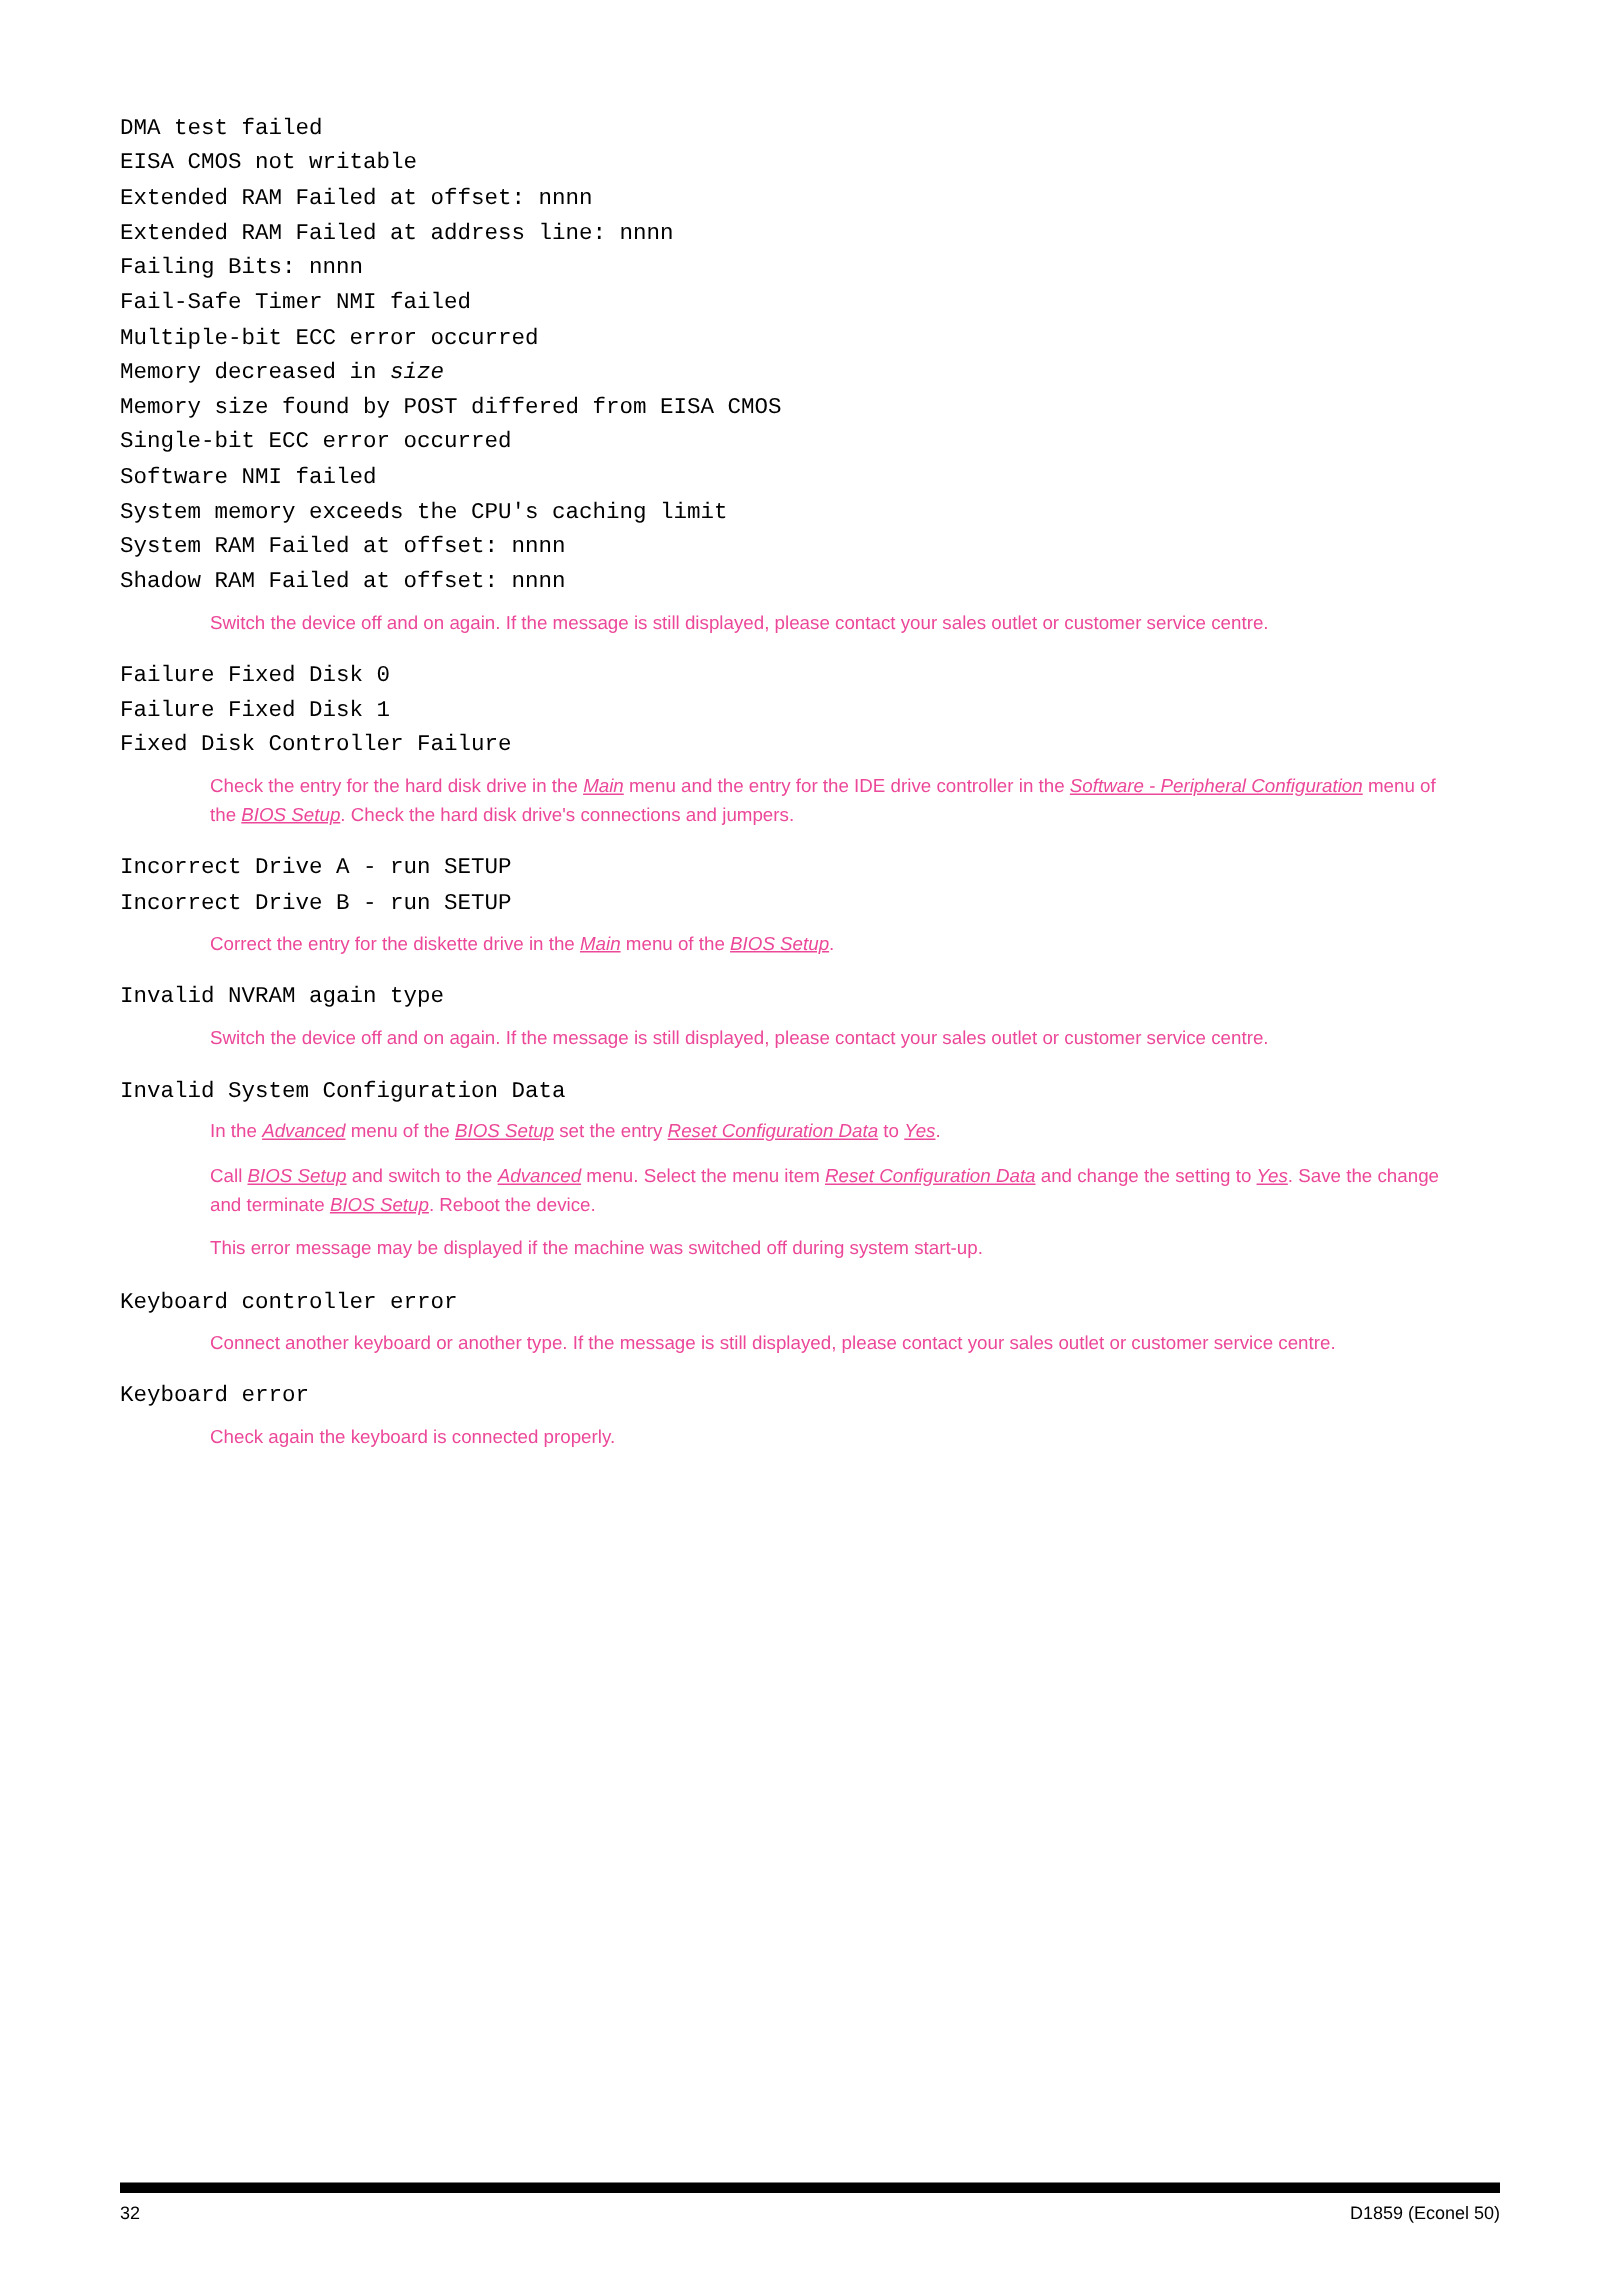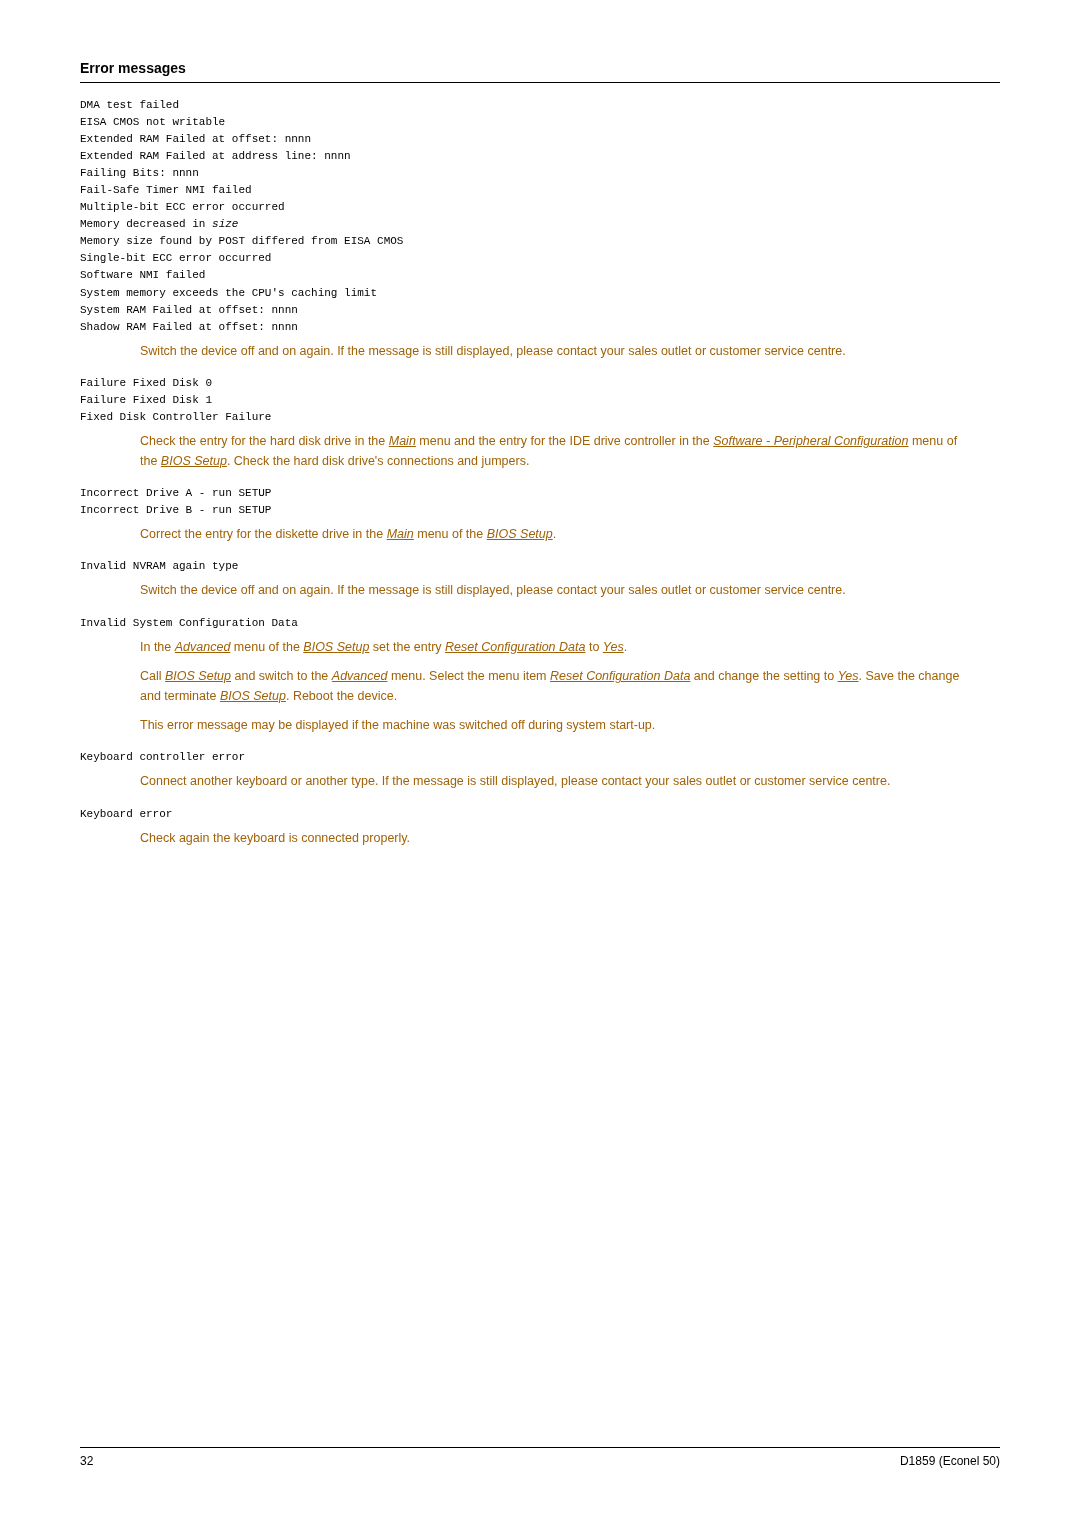--- a/index.html
+++ b/index.html
@@ -28,47 +28,46 @@
       font-size: 14px;
       font-weight: bold;
       color: #000000;
       margin-bottom: 8px;
       padding-bottom: 6px;
       border-bottom: 1px solid #000000;
     }
 
     .error-code-block {
       font-family: 'Courier New', Courier, monospace;
-      font-size: 11px;
+      font-size: 15px;
       color: #000000;
       margin: 14px 0 6px 0;
       line-height: 1.55;
       white-space: pre;
     }
 
     .description-block {
       font-family: Arial, Helvetica, sans-serif;
       font-size: 12.5px;
-      color: #a16207;
+      color: #ec4899;
       margin: 4px 0 10px 60px;
       line-height: 1.55;
       max-width: 820px;
     }
 
     .description-block em, .description-block i {
       font-style: italic;
       text-decoration: underline;
     }
   </style>
 </head>
 <body>
 
 <div class="page-container">
 
-  <div class="section-title">Error messages</div>
 
   <div class="error-code-block">DMA test failed
 EISA CMOS not writable
 Extended RAM Failed at offset: nnnn
 Extended RAM Failed at address line: nnnn
 Failing Bits: nnnn
 Fail-Safe Timer NMI failed
 Multiple-bit ECC error occurred
 Memory decreased in <i>size</i>
 Memory size found by POST differed from EISA CMOS
@@ -96,18 +95,18 @@
 
   <div class="description-block">Call <em>BIOS Setup</em> and switch to the <em>Advanced</em> menu. Select the menu item <em>Reset Configuration Data</em> and change the setting to <em>Yes</em>. Save the change and terminate <em>BIOS Setup</em>. Reboot the device.</div>
   <div class="description-block">This error message may be displayed if the machine was switched off during system start-up.</div>
 
   <div class="error-code-block">Keyboard controller error</div>
   <div class="description-block">Connect another keyboard or another type. If the message is still displayed, please contact your sales outlet or customer service centre.</div>
 
   <div class="error-code-block">Keyboard error</div>
   <div class="description-block">Check again the keyboard is connected properly.</div>
 
-  <div style="position: absolute; bottom: 0; left: 0; right: 0; display: flex; justify-content: space-between; align-items: center; border-top: 1px solid #000000; padding-top: 6px; font-size: 12px; margin-top: 40px;">
+  <div style="position: absolute; bottom: 0; left: 0; right: 0; display: flex; justify-content: space-between; align-items: center; border-top: 7px solid #000000; padding-top: 6px; font-size: 12px; margin-top: 40px;">
     <span>32</span>
     <span>D1859 (Econel 50)</span>
   </div>
 
 </div>
 
 </body></html>

